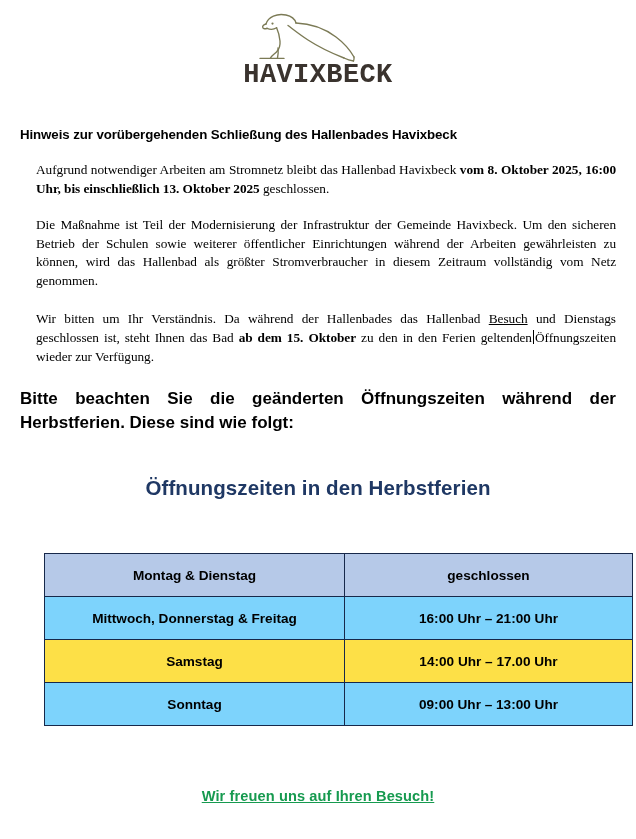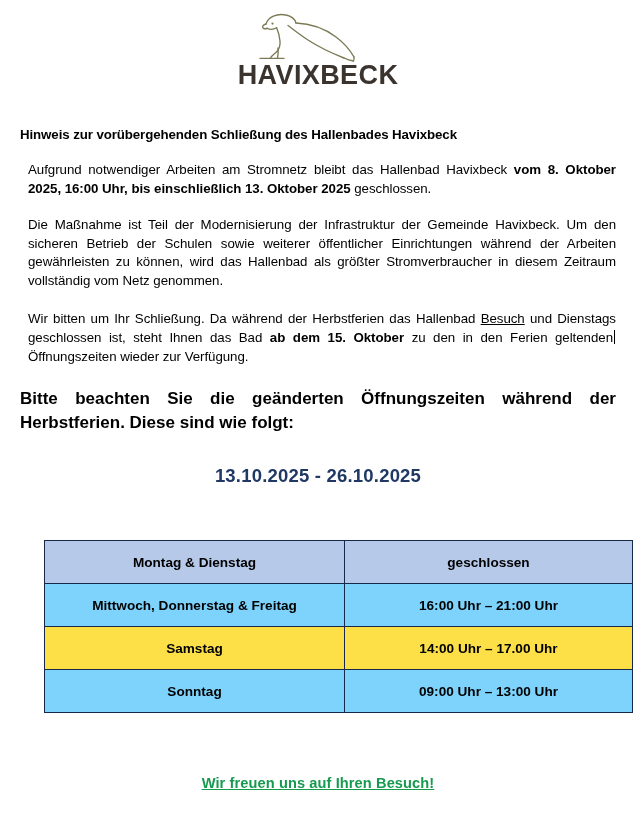--- a/index.html
+++ b/index.html
@@ -27,21 +27,21 @@
     width: 196px;
     position: relative;
   }
   .logo-bird {
     display: block;
     margin: 0 auto;
     width: 140px;
     height: 60px;
   }
   .logo-word {
-    font-family: Liberation Sans, sans-serif;
+    font-family: Liberation Mono, monospace;
     font-weight: bold;
     font-size: 27px;
     letter-spacing: 0.4px;
     color: #3a332e;
     text-align: center;
     line-height: 1;
     margin-top: -2px;
   }
 
   
@@ -52,22 +52,23 @@
     font-size: 13.3px;
     font-weight: bold;
     line-height: 1.35;
     margin: 18px 0 0 0;
     letter-spacing: -0.1px;
   }
   p.para {
     font-size: 13.3px;
     line-height: 1.42;
     text-align: justify;
-    margin: 17px 0 0 8px;
+    margin: 17px 0 0 16px;
     letter-spacing: -0.05px;
+    font-family: Liberation Serif, serif;
   }
   p.para.tight { margin-top: 19px; }
   .b { font-weight: bold; }
   .u { text-decoration: underline; }
 
   .caret {
     display: inline-block;
     width: 1px;
     height: 14px;
     background: #000;
@@ -171,25 +172,25 @@
 </div>
 
 <div class="content">
 
   <div class="lead-heading">Hinweis zur vorübergehenden Schließung des Hallenbades Havixbeck</div>
 
   <p class="para"><span>Aufgrund notwendiger Arbeiten am Stromnetz bleibt das Hallenbad Havixbeck </span><span class="b">vom 8. Oktober 2025, 16:00 Uhr, bis einschließlich 13. Oktober 2025</span><span> geschlossen.</span></p>
 
   <p class="para">Die Maßnahme ist Teil der Modernisierung der Infrastruktur der Gemeinde Havixbeck. Um den sicheren Betrieb der Schulen sowie weiterer öffentlicher Einrichtungen während der Arbeiten gewährleisten zu können, wird das Hallenbad als größter Stromverbraucher in diesem Zeitraum vollständig vom Netz genommen.</p>
 
-  <p class="para tight"><span>Wir bitten um Ihr Schließung. Da während der Herbstferien das Hallenbad </span><span class="u">Besuch</span><span> und Dienstags geschlossen ist, steht Ihnen das Bad </span><span class="b">ab dem 15. Oktober</span><span> zu den in den Ferien geltenden</span><span class="caret"></span><span>Öffnungszeiten wieder zur Verfügung.</span></p>
+  <p class="para tight"><span>Wir bitten um Ihr Verständnis. Da während der Hallenbades das Hallenbad </span><span class="u">Besuch</span><span> und Dienstags geschlossen ist, steht Ihnen das Bad </span><span class="b">ab dem 15. Oktober</span><span> zu den in den Ferien geltenden</span><span class="caret"></span><span>Öffnungszeiten wieder zur Verfügung.</span></p>
 
   <p class="bold-block">Bitte beachten Sie die geänderten Öffnungszeiten während der Herbstferien. Diese sind wie folgt:</p>
 
-  <div class="blue-sub">13.10.2025 - 26.10.2025</div>
+  <div class="blue-title">Öffnungszeiten in den Herbstferien</div>
 </div>
 
 <div class="table-wrap">
   <table class="hours">
     <tbody>
       <tr class="row-head">
         <td class="col-day">Montag &amp; Dienstag</td>
         <td class="col-time">geschlossen</td>
       </tr>
       <tr class="row-grey">

